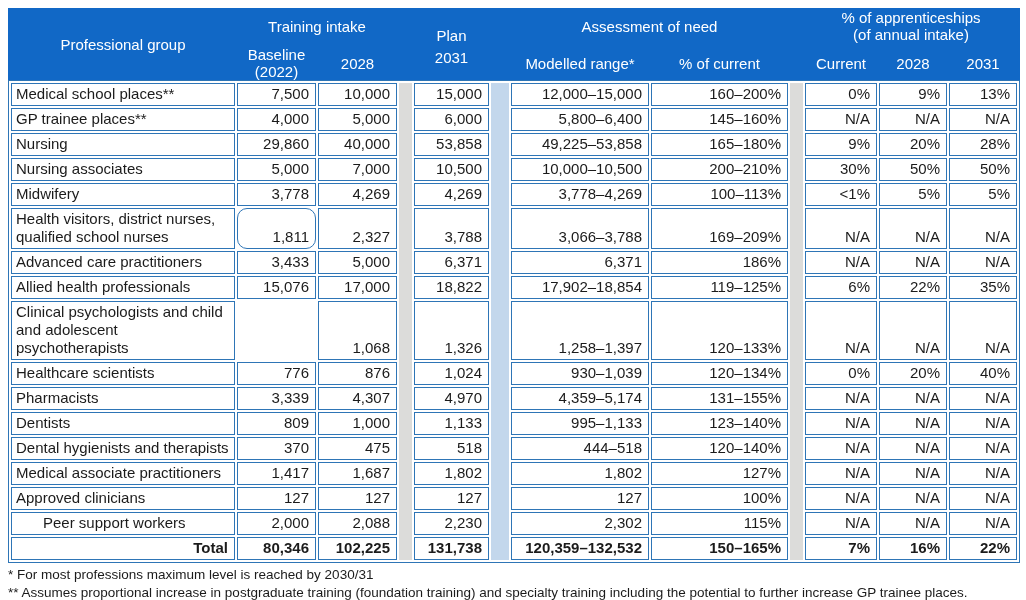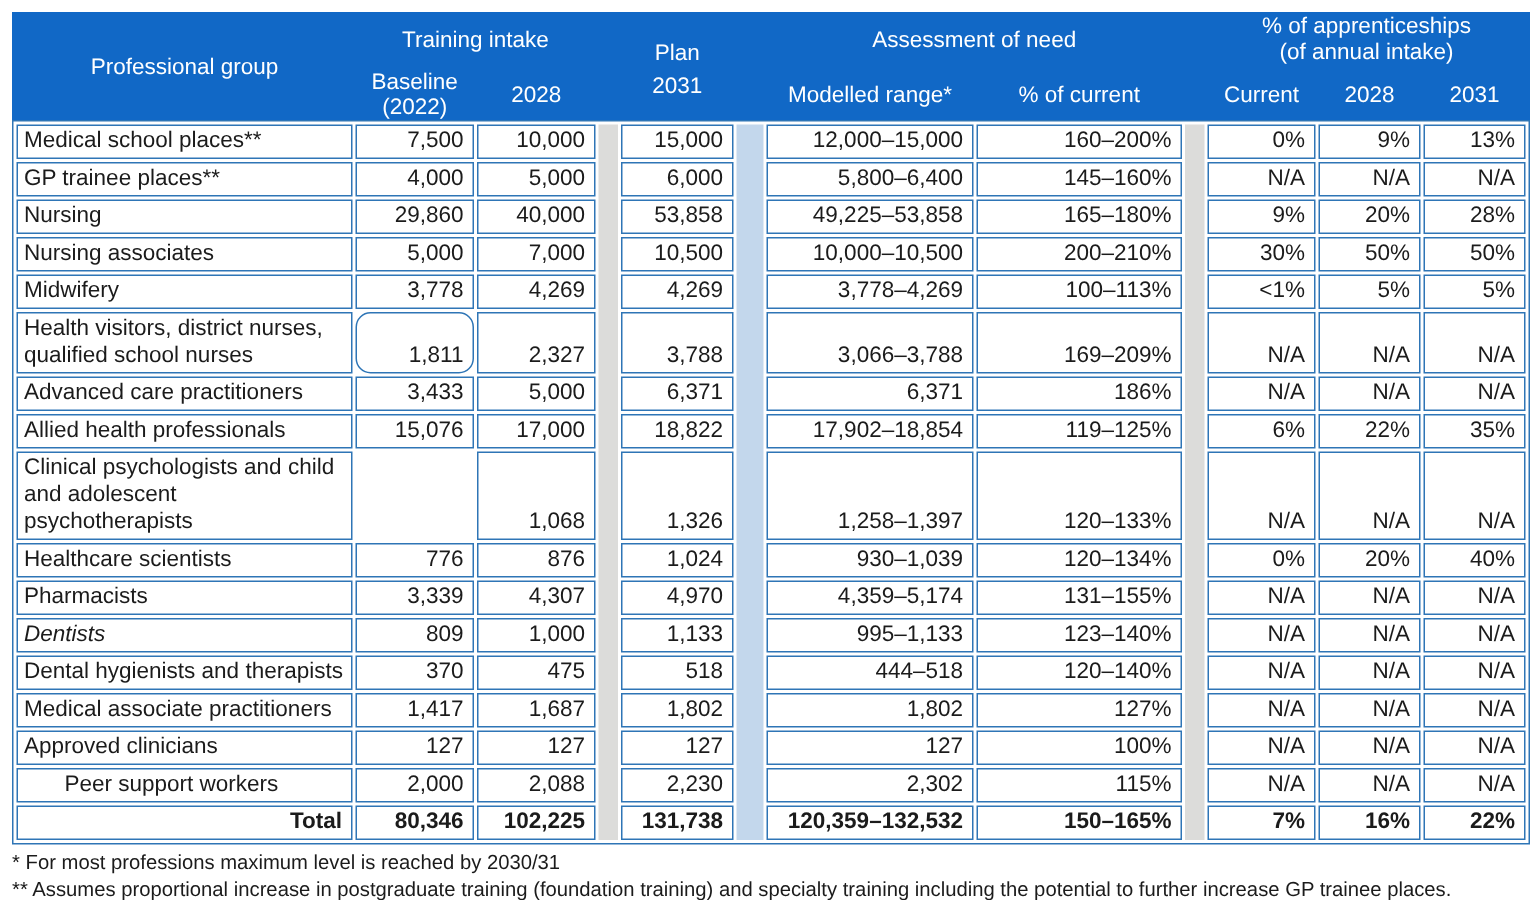--- a/index.html
+++ b/index.html
@@ -198,21 +198,21 @@
         <div class="cell num" style="grid-area: 10 / 12;">40%</div>
         <div class="cell label" style="grid-area: 11 / 1;">Pharmacists</div>
         <div class="cell num" style="grid-area: 11 / 2;">3,339</div>
         <div class="cell num" style="grid-area: 11 / 3;">4,307</div>
         <div class="cell num" style="grid-area: 11 / 5;">4,970</div>
         <div class="cell num" style="grid-area: 11 / 7;">4,359–5,174</div>
         <div class="cell num" style="grid-area: 11 / 8;">131–155%</div>
         <div class="cell num" style="grid-area: 11 / 10;">N/A</div>
         <div class="cell num" style="grid-area: 11 / 11;">N/A</div>
         <div class="cell num" style="grid-area: 11 / 12;">N/A</div>
-        <div class="cell label" style="grid-area: 12 / 1; font-style: italic;">Dentists</div>
+        <div class="cell label" style="grid-area: 12 / 1;">Dentists</div>
         <div class="cell num" style="grid-area: 12 / 2;">809</div>
         <div class="cell num" style="grid-area: 12 / 3;">1,000</div>
         <div class="cell num" style="grid-area: 12 / 5;">1,133</div>
         <div class="cell num" style="grid-area: 12 / 7;">995–1,133</div>
         <div class="cell num" style="grid-area: 12 / 8;">123–140%</div>
         <div class="cell num" style="grid-area: 12 / 10;">N/A</div>
         <div class="cell num" style="grid-area: 12 / 11;">N/A</div>
         <div class="cell num" style="grid-area: 12 / 12;">N/A</div>
         <div class="cell label" style="grid-area: 13 / 1;">Dental hygienists and therapists</div>
         <div class="cell num" style="grid-area: 13 / 2;">370</div>

